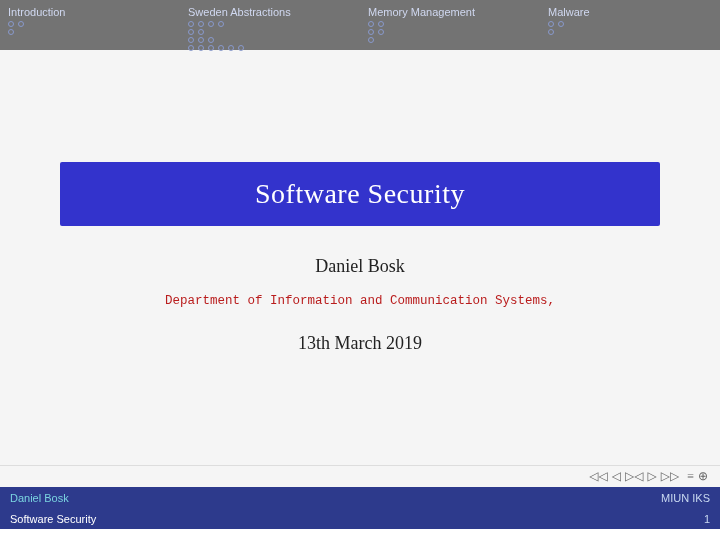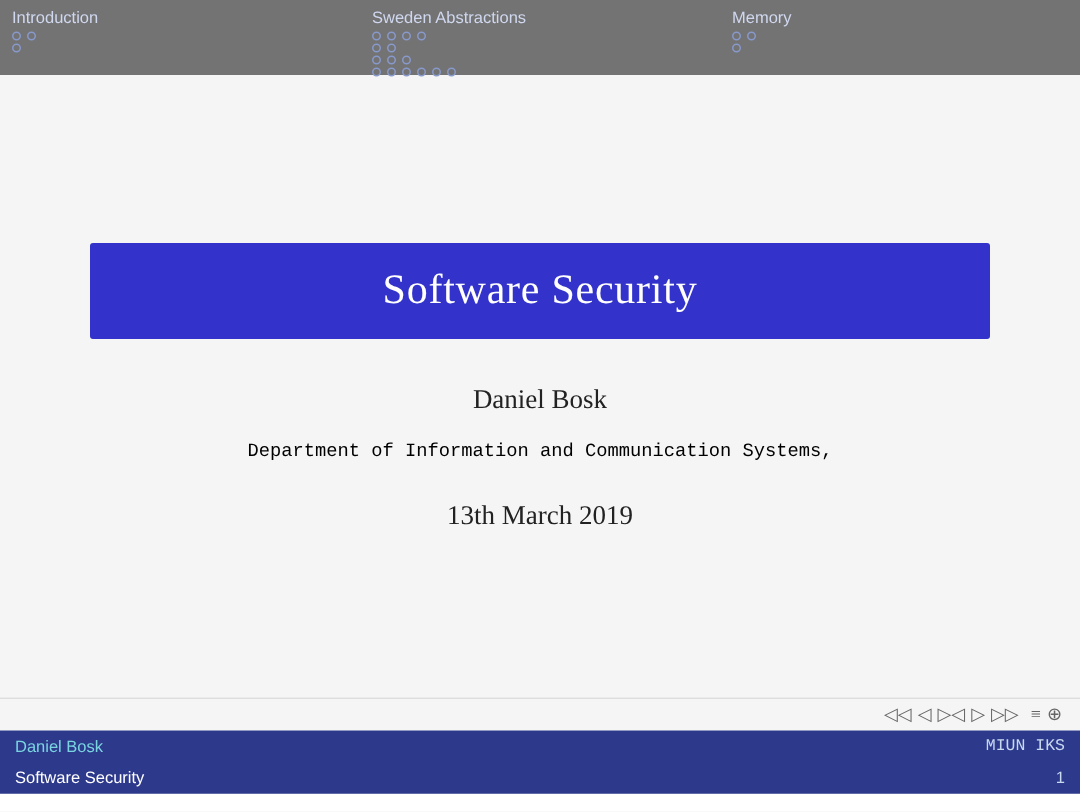--- a/index.html
+++ b/index.html
@@ -92,21 +92,21 @@
 
     #author-name {
       color: #222;
       font-size: 18px;
       font-family: 'Latin Modern', Georgia, serif;
       margin-bottom: 14px;
       text-align: center;
     }
 
     #affiliation {
-      color: #000000;
+      color: #b91c1c;
       font-size: 12.5px;
       font-family: 'Latin Modern', 'Courier New', monospace;
       text-align: center;
       line-height: 1.6;
       margin-bottom: 22px;
     }
 
     #date {
       color: #222;
       font-size: 18px;
@@ -162,21 +162,21 @@
 
     .bottom-left {
       color: #7ad4e0;
       font-size: 11px;
       font-family: sans-serif;
     }
 
     .bottom-right {
       color: #c8d8f0;
       font-size: 11px;
-      font-family: Liberation Mono, monospace;
+      font-family: Liberation Sans, sans-serif;
     }
 
     .bottom-title {
       color: #ffffff;
       font-size: 11px;
       font-family: sans-serif;
     }
 
     .bottom-page {
       color: #c8d8f0;
@@ -231,23 +231,39 @@
         <span class="dot"></span>
         <span class="dot"></span>
         <span class="dot"></span>
         <span class="dot"></span>
         <span class="dot"></span>
         <span class="dot"></span>
       </div>
     </div>
   </div>
 
-
   <div class="nav-section">
-    <span class="nav-section-title">Memory</span>
+    <span class="nav-section-title">Memory Management</span>
+    <div class="nav-dots">
+      <div class="nav-dots-row">
+        <span class="dot"></span>
+        <span class="dot"></span>
+      </div>
+      <div class="nav-dots-row">
+        <span class="dot"></span>
+        <span class="dot"></span>
+      </div>
+      <div class="nav-dots-row">
+        <span class="dot"></span>
+      </div>
+    </div>
+  </div>
+
+  <div class="nav-section">
+    <span class="nav-section-title">Malware</span>
     <div class="nav-dots">
       <div class="nav-dots-row">
         <span class="dot"></span>
         <span class="dot"></span>
       </div>
       <div class="nav-dots-row">
         <span class="dot"></span>
       </div>
     </div>
   </div>

